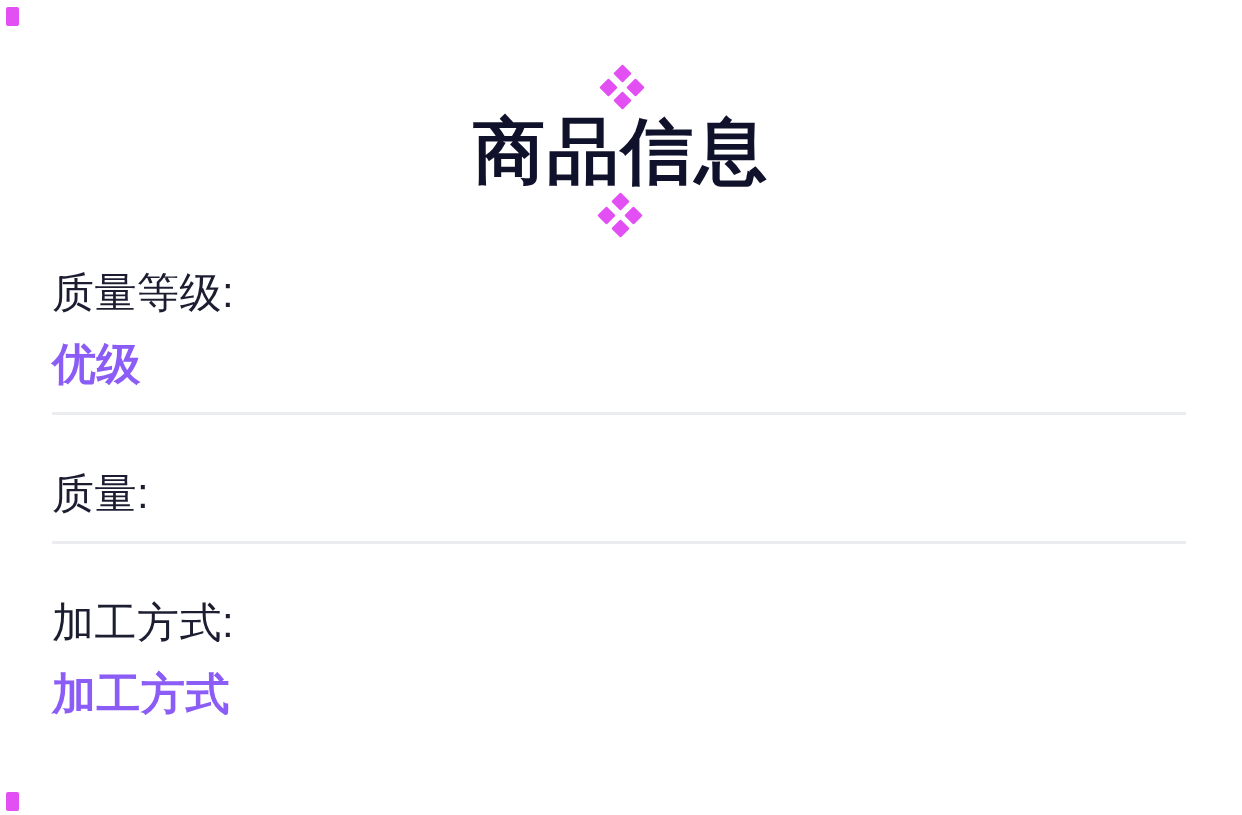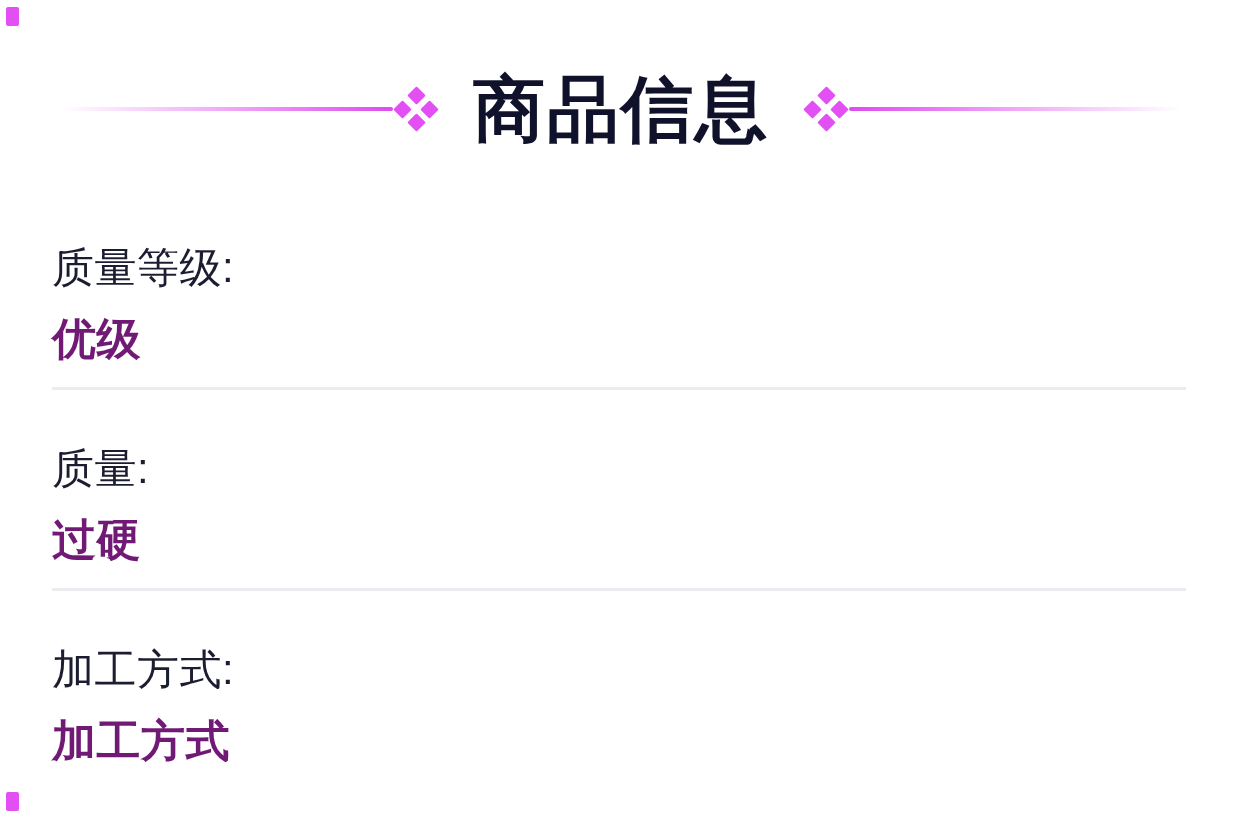--- a/index.html
+++ b/index.html
@@ -24,20 +24,21 @@
   }
   .corner-mark.top { top: 7px; }
   .corner-mark.bottom { top: 792px; }
 
   
   .header {
     display: flex;
     align-items: center;
     margin: 66px 60px 0 60px;
     height: 86px;
+    flex-direction: column;
   }
   .deco-line {
     flex: 1;
     height: 4px;
     border-radius: 2px;
   }
   .deco-line.left {
     background: linear-gradient(90deg, rgba(226,79,242,0) 0%, rgba(226,79,242,0.55) 55%, #dd4cee 100%);
   }
   .deco-line.right {
@@ -68,38 +69,38 @@
     font-size: 72px;
     font-weight: 900;
     color: #10112a;
     letter-spacing: 2px;
     line-height: 86px;
     margin: 0 36px;
     white-space: nowrap;
   }
 
   
-  .info { margin-top: 95px; }
+  .info { margin-top: 120px; }
   .info-row {
     display: grid;
     grid-template-columns: 573px auto;
     padding: 0 56px 0 52px;
   }
   .pair { }
   .pair .label {
     font-size: 42px;
     font-weight: 400;
     color: #1c1d31;
     line-height: 1;
     letter-spacing: 0.5px;
   }
   .pair .value {
     font-size: 44px;
     font-weight: 800;
-    color: #701a75;
+    color: #8b5cf6;
     line-height: 1;
     margin-top: 28px;
     letter-spacing: 0.5px;
   }
   .divider {
     height: 3px;
     background: #ebecf0;
     margin: 26px 56px 0 52px;
   }
   .info-row.after-divider { margin-top: 58px; }
@@ -137,21 +138,20 @@
         <div class="label">质量等级:</div>
         <div class="value">优级</div>
       </div>
     </div>
 
     <div class="divider"></div>
 
     <div class="info-row after-divider">
       <div class="pair">
         <div class="label">质量:</div>
-        <div class="value">过硬</div>
       </div>
       <div class="pair">
       </div>
     </div>
 
     <div class="divider"></div>
 
     <div class="info-row after-divider">
       <div class="pair">
         <div class="label">加工方式:</div>

